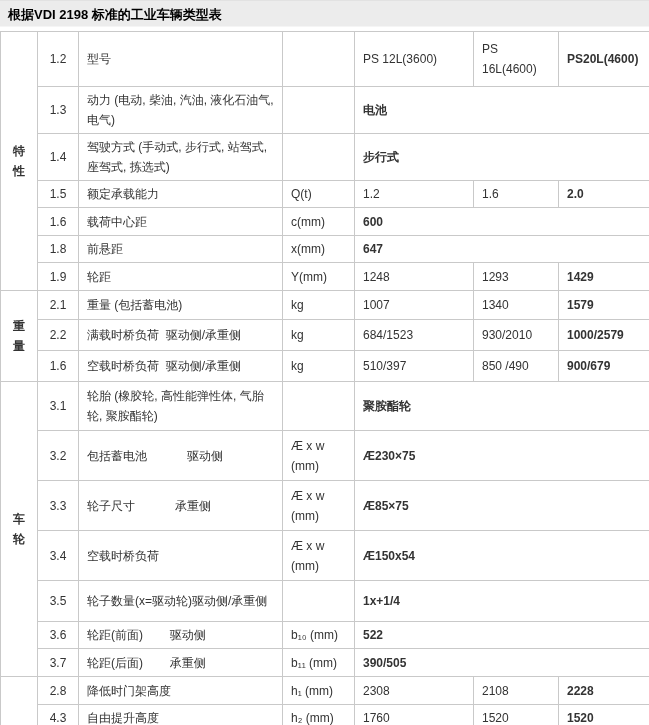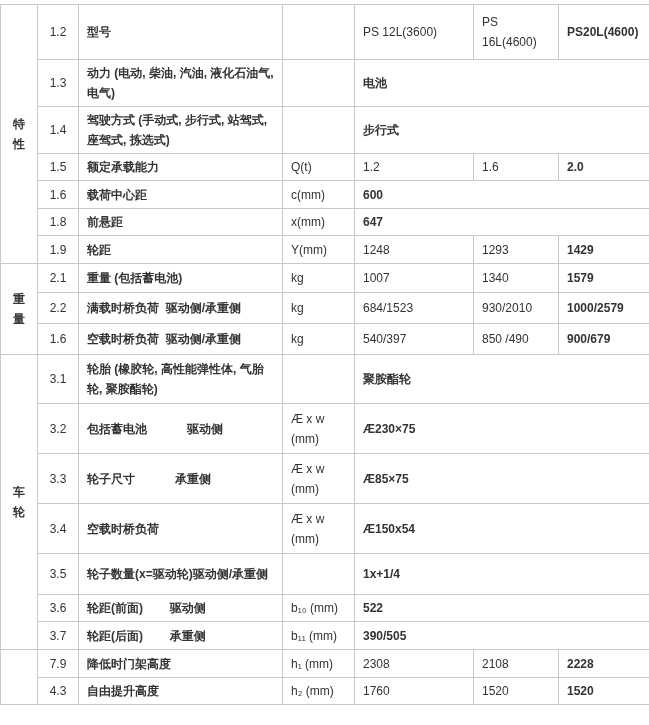--- a/index.html
+++ b/index.html
@@ -47,30 +47,31 @@
   td.cat {
     border-left: none;
     text-align: center;
     font-weight: bold;
     color: #222222;
     font-size: 13px;
     line-height: 24px;
     padding: 0;
   }
   td.num { text-align: center; padding: 3px 4px; }
-  td.desc { padding: 3px 6px 3px 12px; font-weight: bold; }
+  td.desc { padding: 3px 6px 3px 12px; }
   td.unit { padding: 3px 4px 3px 9px; }
   td.val  { padding: 3px 6px 3px 13px; }
   td.last { border-right: none; font-weight: bold; }
 </style>
 </head>
 <body>
 
 <div class="page">
 
+  <div class="title-bar">根据VDI 2198 标准的工业车辆类型表</div>
   <div class="spacer"></div>
 
   <table class="spec">
     <colgroup>
       <col style="width:37px">
         <col style="width:41px">
         <col style="width:204px">
       <col style="width:72px">
         <col style="width:119px">
         <col style="width:85px">
@@ -152,21 +153,21 @@
         <td class="unit">kg</td>
         <td class="val">684/1523</td>
         <td class="val">930/2010</td>
         <td class="val last">1000/2579</td>
       </tr>
 
       <tr style="height:31px">
         <td class="num">1.6</td>
         <td class="desc">空载时桥负荷  驱动侧/承重侧</td>
         <td class="unit">kg</td>
-        <td class="val">540/397</td>
+        <td class="val">510/397</td>
         <td class="val">850 /490</td>
         <td class="val last">900/679</td>
       </tr>
 
       <tr style="height:49px">
         <td class="cat" rowspan="7">车
 轮</td>
         <td class="num">3.1</td>
         <td class="desc">轮胎 (橡胶轮, 高性能弹性体, 气胎轮, 聚胺酯轮)</td>
         <td class="unit"></td>
@@ -210,21 +211,21 @@
 
       <tr style="height:28px">
         <td class="num">3.7</td>
         <td class="desc">轮距(后面)        承重侧</td>
         <td class="unit">b₁₁ (mm)</td>
         <td class="val last" colspan="3">390/505</td>
       </tr>
 
       <tr style="height:28px">
         <td class="cat" rowspan="2"></td>
-        <td class="num">7.9</td>
+        <td class="num">2.8</td>
         <td class="desc">降低时门架高度</td>
         <td class="unit">h₁ (mm)</td>
         <td class="val">2308</td>
         <td class="val">2108</td>
         <td class="val last">2228</td>
       </tr>
 
       <tr style="height:27px">
         <td class="num">4.3</td>
         <td class="desc">自由提升高度</td>

